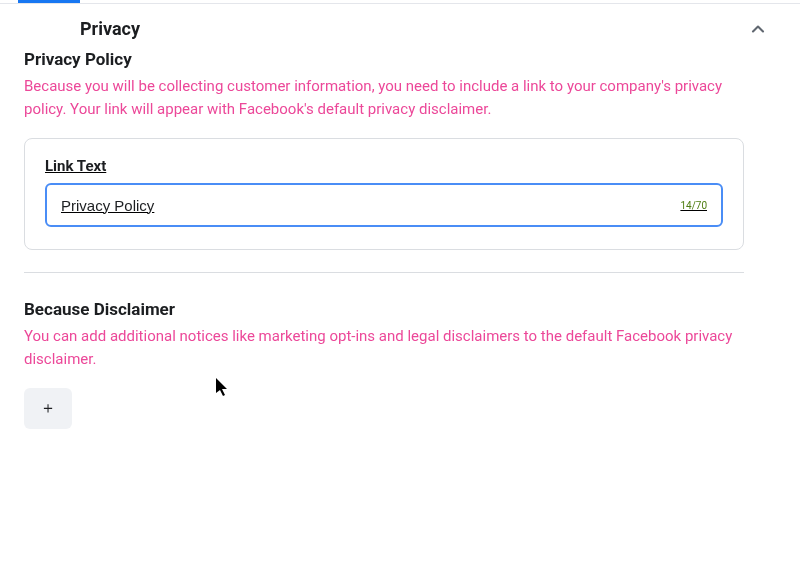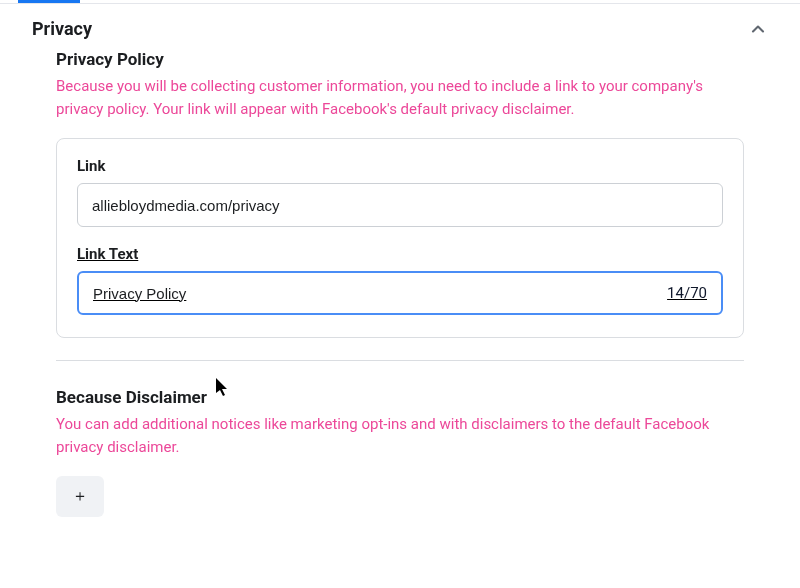--- a/index.html
+++ b/index.html
@@ -25,33 +25,34 @@
       left: 18px;
       width: 62px;
       height: 3px;
       background: #1877f2;
     }
     .section-header {
       display: flex;
       justify-content: space-between;
       align-items: center;
       padding: 14px 32px 10px 32px;
+      margin-left: 48px;
     }
     .section-title {
       font-size: 18px;
       font-weight: 700;
       color: #1c1e21;
     }
     .chevron {
       color: #606770;
       width: 20px;
       height: 20px;
     }
     .content {
-      padding: 0 56px 0 56px;
+      padding: 0 56px 0 24px;
     }
     .subsection-title {
       font-size: 17px;
       font-weight: 700;
       color: #1c1e21;
       margin-bottom: 6px;
     }
     .description {
       font-size: 15px;
       line-height: 1.5;
@@ -93,22 +94,22 @@
     .input-wrap-active input {
       flex: 1;
       border: none;
       outline: none;
       font-size: 15px;
       color: #1c1e21;
       height: 100%;
       background: transparent;
     }
     .char-counter {
-      font-size: 15px;
-      color: #0f172a;
+      font-size: 10px;
+      color: #4d7c0f;
       margin-left: 28px;
     }
     .field-group {
       margin-bottom: 18px;
     }
     .field-group:last-child {
       margin-bottom: 0;
       text-decoration: underline;
     }
     .divider {
@@ -153,36 +154,32 @@
     <polyline points="18 15 12 9 6 15"></polyline>
   </svg>
 </div>
 
 <div class="content">
   <div class="subsection-title">Privacy Policy</div>
   <div class="description">Because you will be collecting customer information, you need to include a link to your company's privacy policy. Your link will appear with Facebook's default privacy disclaimer.</div>
 
   <div class="card">
     <div class="field-group">
-      <label class="field-label">Link</label>
-      <input type="text" class="text-input" value="alliebloydmedia.com/privacy" style="">
-    </div>
-    <div class="field-group">
       <label class="field-label">Link Text</label>
       <div class="input-wrap-active">
         <input type="text" value="Privacy Policy" style="">
         <span class="char-counter">14/70</span>
       </div>
     </div>
   </div>
 
   <hr class="divider">
 
   <div class="subsection-title">Because Disclaimer</div>
-  <div class="description">You can add additional notices like marketing opt-ins and with disclaimers to the default Facebook privacy disclaimer.</div>
+  <div class="description">You can add additional notices like marketing opt-ins and legal disclaimers to the default Facebook privacy disclaimer.</div>
 
   <button class="add-button">
     <span class="plus">＋</span>
   </button>
 </div>
 
 <svg class="cursor" width="16" height="20" viewBox="0 0 16 20">
   <path d="M0 0 L0 15 L4 12 L7 18 L9 17 L6 11 L11 11 Z" fill="#000"></path>
 </svg>
 

